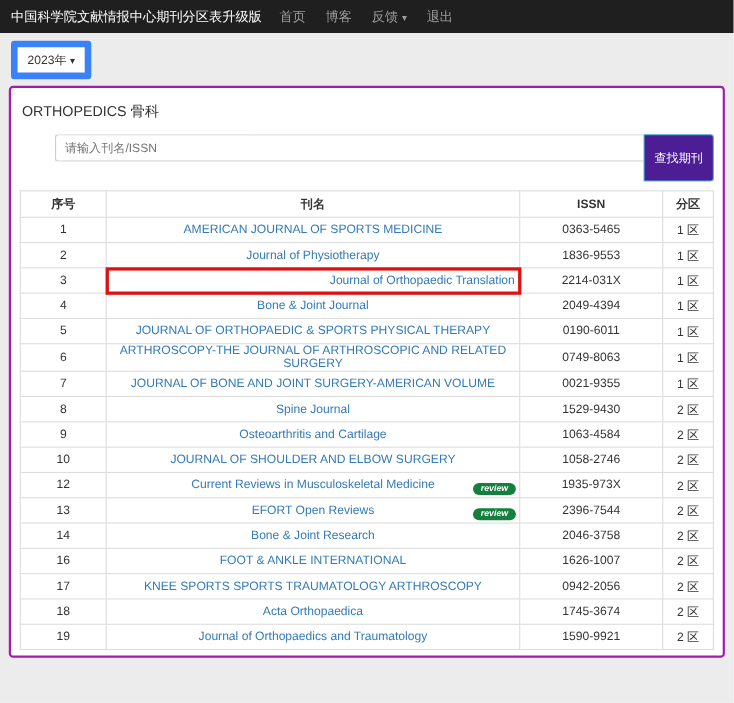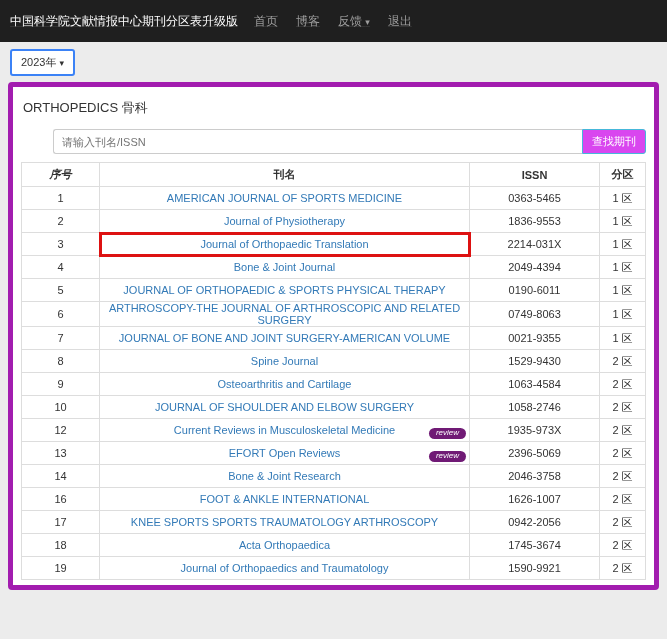--- a/index.html
+++ b/index.html
@@ -6,26 +6,25 @@
   html, body { width: 667px; height: 639px; overflow: hidden; }
   body {
     background: #ececec;
     font-family: "Liberation Sans", "DejaVu Sans", sans-serif;
     color: #333;
     position: relative;
   }
 
   
   .navbar {
-    height: 42px;
+    height: 30px;
     background: #1f1f1f;
     display: flex;
     align-items: center;
     padding: 0 10px;
-    text-decoration: underline;
   }
   .navbar-brand {
     color: #ffffff;
     font-size: 12px;
     margin-right: 16px;
     text-decoration: none;
     white-space: nowrap;
   }
   .nav-link {
     color: #9d9d9d;
@@ -34,35 +33,35 @@
     text-decoration: none;
     cursor: pointer;
     white-space: nowrap;
   }
   .caret { font-size: 9px; color: #9d9d9d; }
 
   
   .toolbar { padding: 7px 10px 6px; }
   .year-btn {
     background: #ffffff;
-    border: 2px solid #3b82f6;
+    border: 6px solid #3b82f6;
     border-radius: 3px;
     font-size: 11px;
     color: #333;
     padding: 4px 9px;
     cursor: pointer;
     font-family: inherit;
   }
   .year-btn .caret { color: #333; }
 
   
   .panel {
     margin: 0 8px;
     background: #ffffff;
-    border: 5px solid #a21caf;
+    border: 2px solid #a21caf;
     border-radius: 4px;
     padding: 8px 8px 5px;
   }
   .panel-title {
     font-size: 13px;
     font-weight: normal;
     color: #333;
     padding: 4px 2px 12px;
   }
 
@@ -74,22 +73,22 @@
     border-right: none;
     border-radius: 3px 0 0 3px;
     padding: 0 8px;
     font-size: 11px;
     color: #555;
     font-family: inherit;
     outline: none;
   }
   .search-btn {
     width: 64px;
-    height: 25px;
-    background: #d946ef;
+    height: 43px;
+    background: #4c1d95;
     border: 1px solid #46b8da;
     border-radius: 0 3px 3px 0;
     color: #fff;
     font-size: 11px;
     cursor: pointer;
     font-family: inherit;
   }
 
   
   table.journal-table {
@@ -97,44 +96,44 @@
     border-collapse: collapse;
     font-size: 11px;
   }
   .journal-table th, .journal-table td {
     border: 1px solid #ddd;
     text-align: center;
     height: 23px;
     padding: 0 4px;
   }
   .journal-table th { font-weight: bold; color: #333; height: 24px; }
-  .col-no { width: 78px; font-style: italic; }
+  .col-no { width: 78px; }
   .col-issn { width: 130px; }
   .col-part { width: 46px; }
   td.name-cell { position: relative; }
   a.journal-link {
     color: #337ab7;
     text-decoration: none;
     cursor: pointer;
   }
   .review-badge {
     display: none;
     position: absolute;
     right: 3px;
     bottom: 2px;
-    background: #701a75;
+    background: #15803d;
     color: #fff;
     font-size: 8px;
     font-style: italic;
-    font-weight: normal;
+    font-weight: bold;
     border-radius: 7px;
     padding: 1px 7px 2px;
     line-height: 1;
   }
-  td.highlighted { outline: 3px solid #dd1111; outline-offset: -2px; }
+  td.highlighted { outline: 3px solid #dd1111; outline-offset: -2px; text-align: right; }
 </style>
 </head>
 <body>
 
 <nav class="navbar">
   <a class="navbar-brand">中国科学院文献情报中心期刊分区表升级版</a>
   <a class="nav-link">首页</a>
   <a class="nav-link">博客</a>
   <a class="nav-link"><span>反馈</span> <span class="caret">▾</span></a>
   <a class="nav-link">退出</a>
@@ -260,21 +259,21 @@
     </td>
     <td>1935-973X</td>
     <td>2 区</td>
   </tr>
         <tr>
     <td>13</td>
     <td class="name-cell">
       <a class="journal-link">EFORT Open Reviews</a>
       <span class="review-badge" style="display: inline-block;">review</span>
     </td>
-    <td>2396-5069</td>
+    <td>2396-7544</td>
     <td>2 区</td>
   </tr>
         <tr>
     <td>14</td>
     <td class="name-cell">
       <a class="journal-link">Bone &amp; Joint Research</a>
       
     </td>
     <td>2046-3758</td>
     <td>2 区</td>

